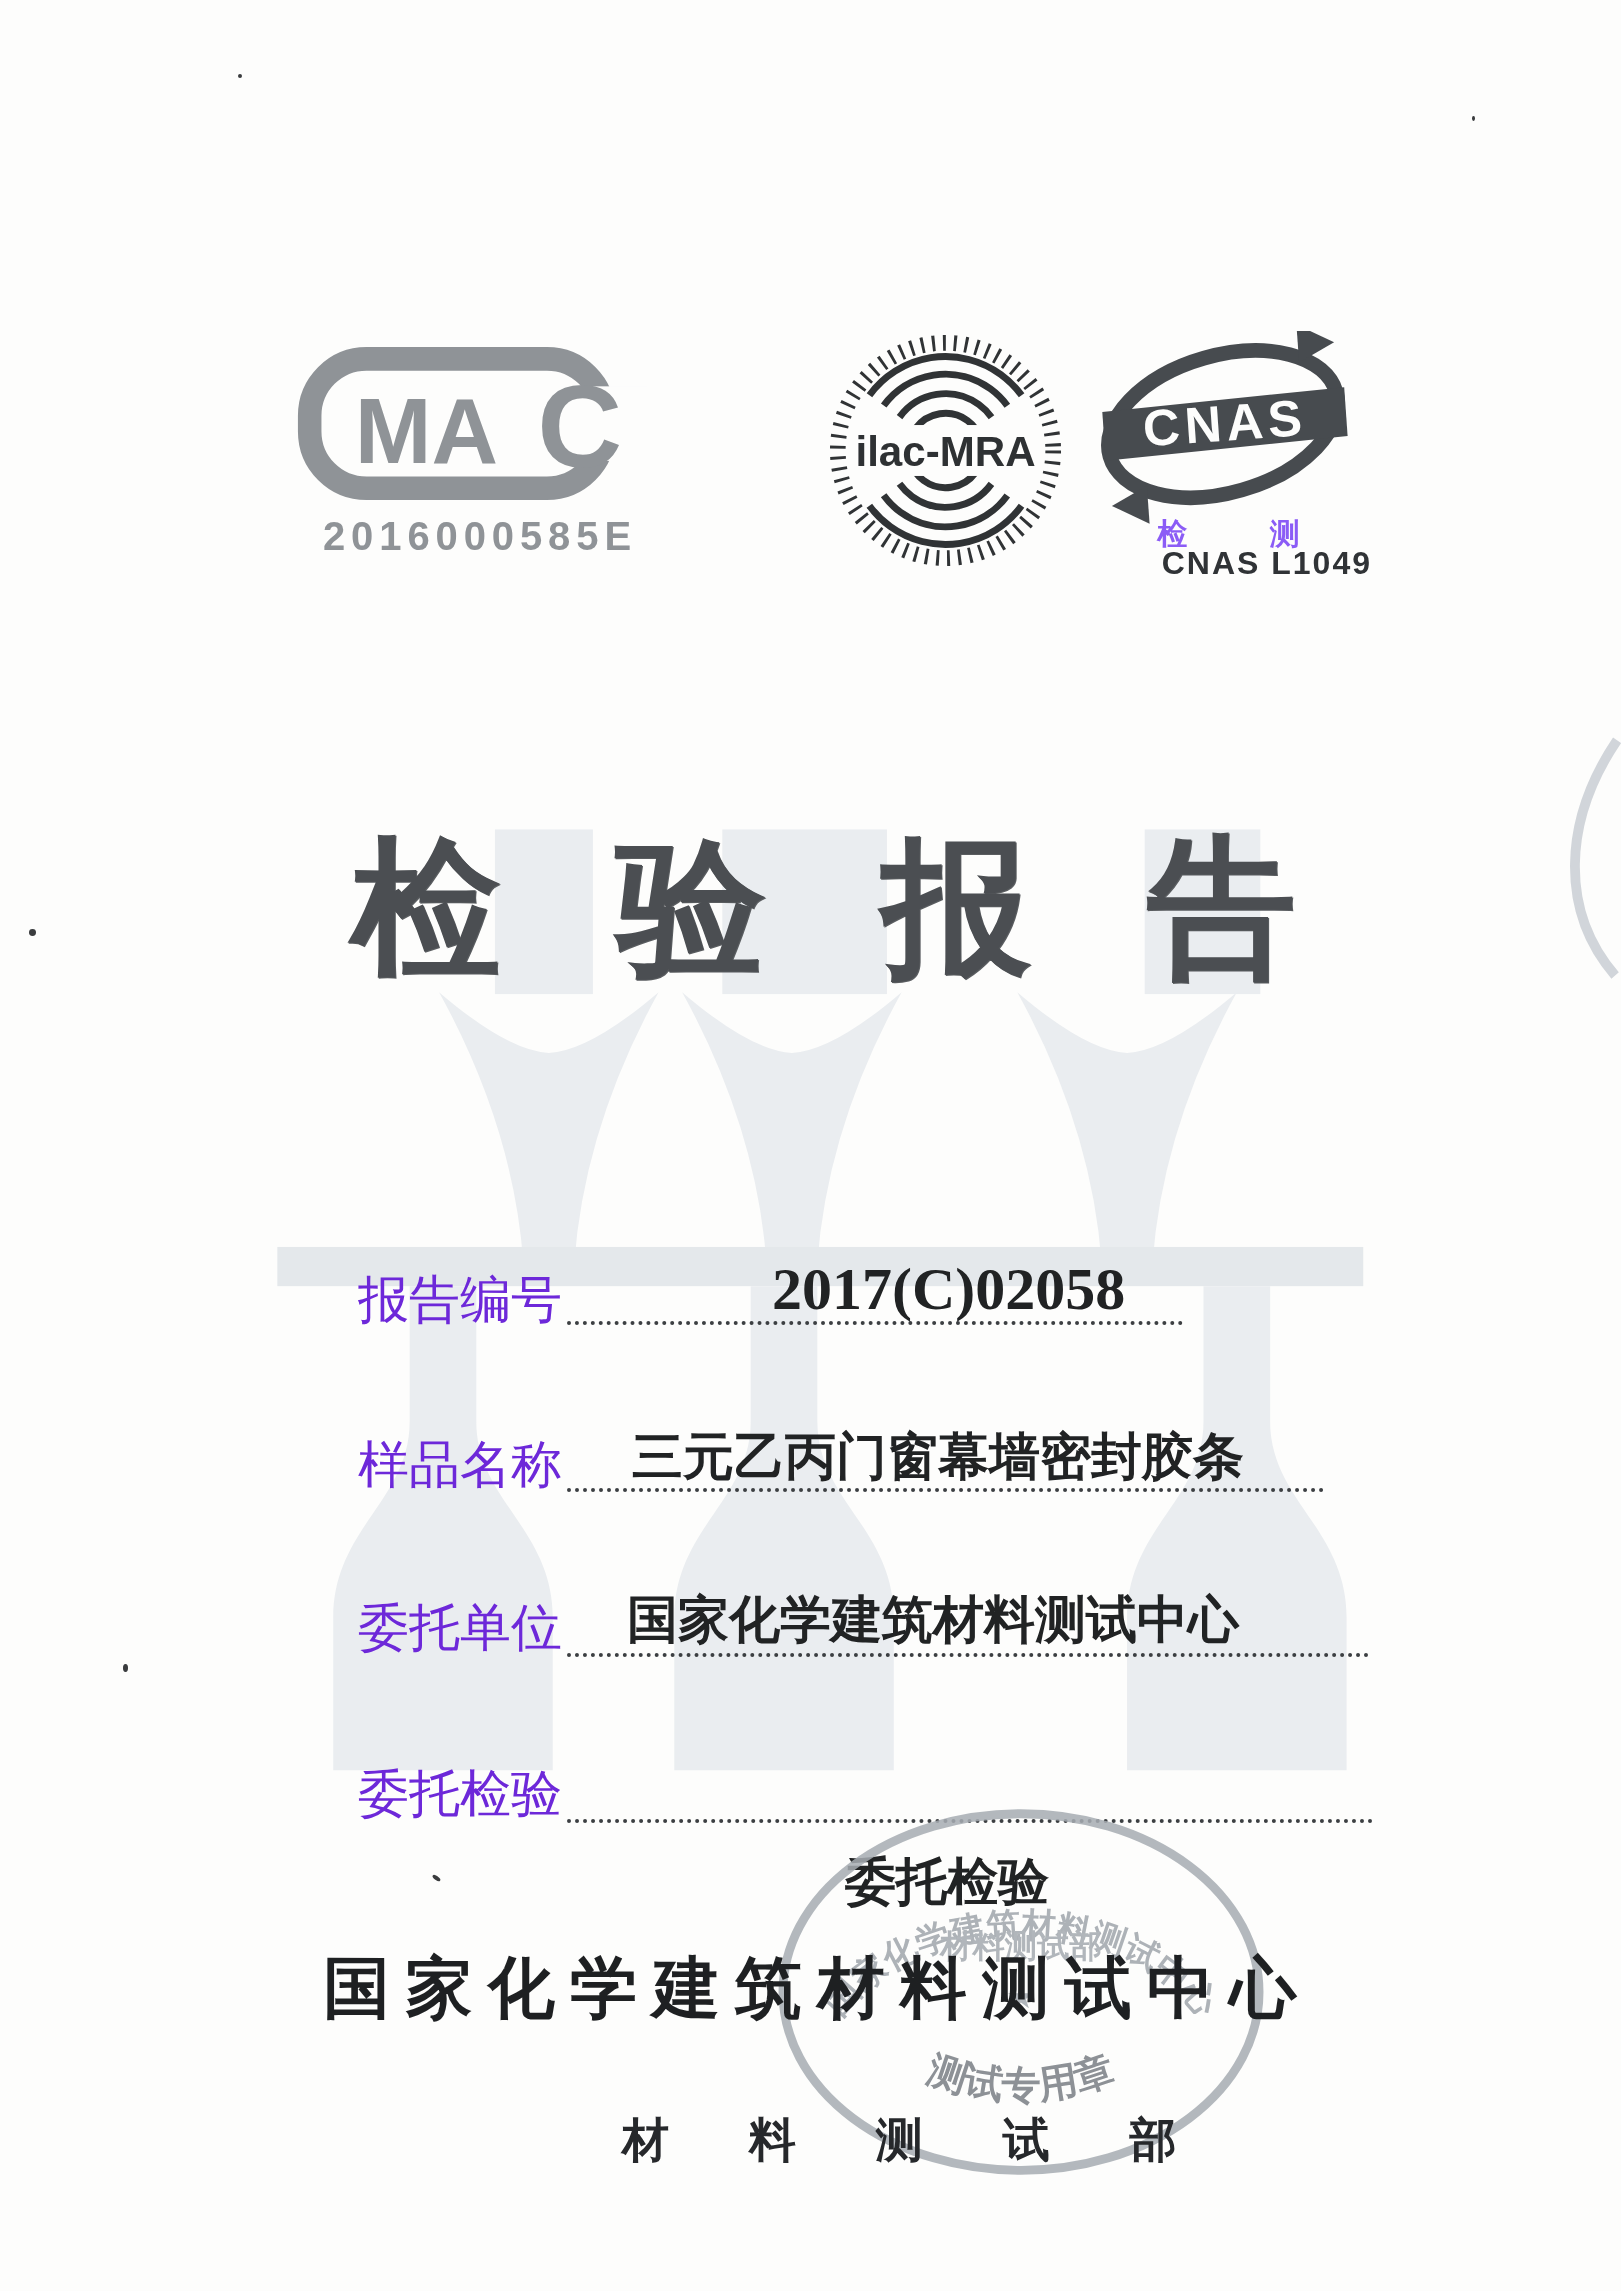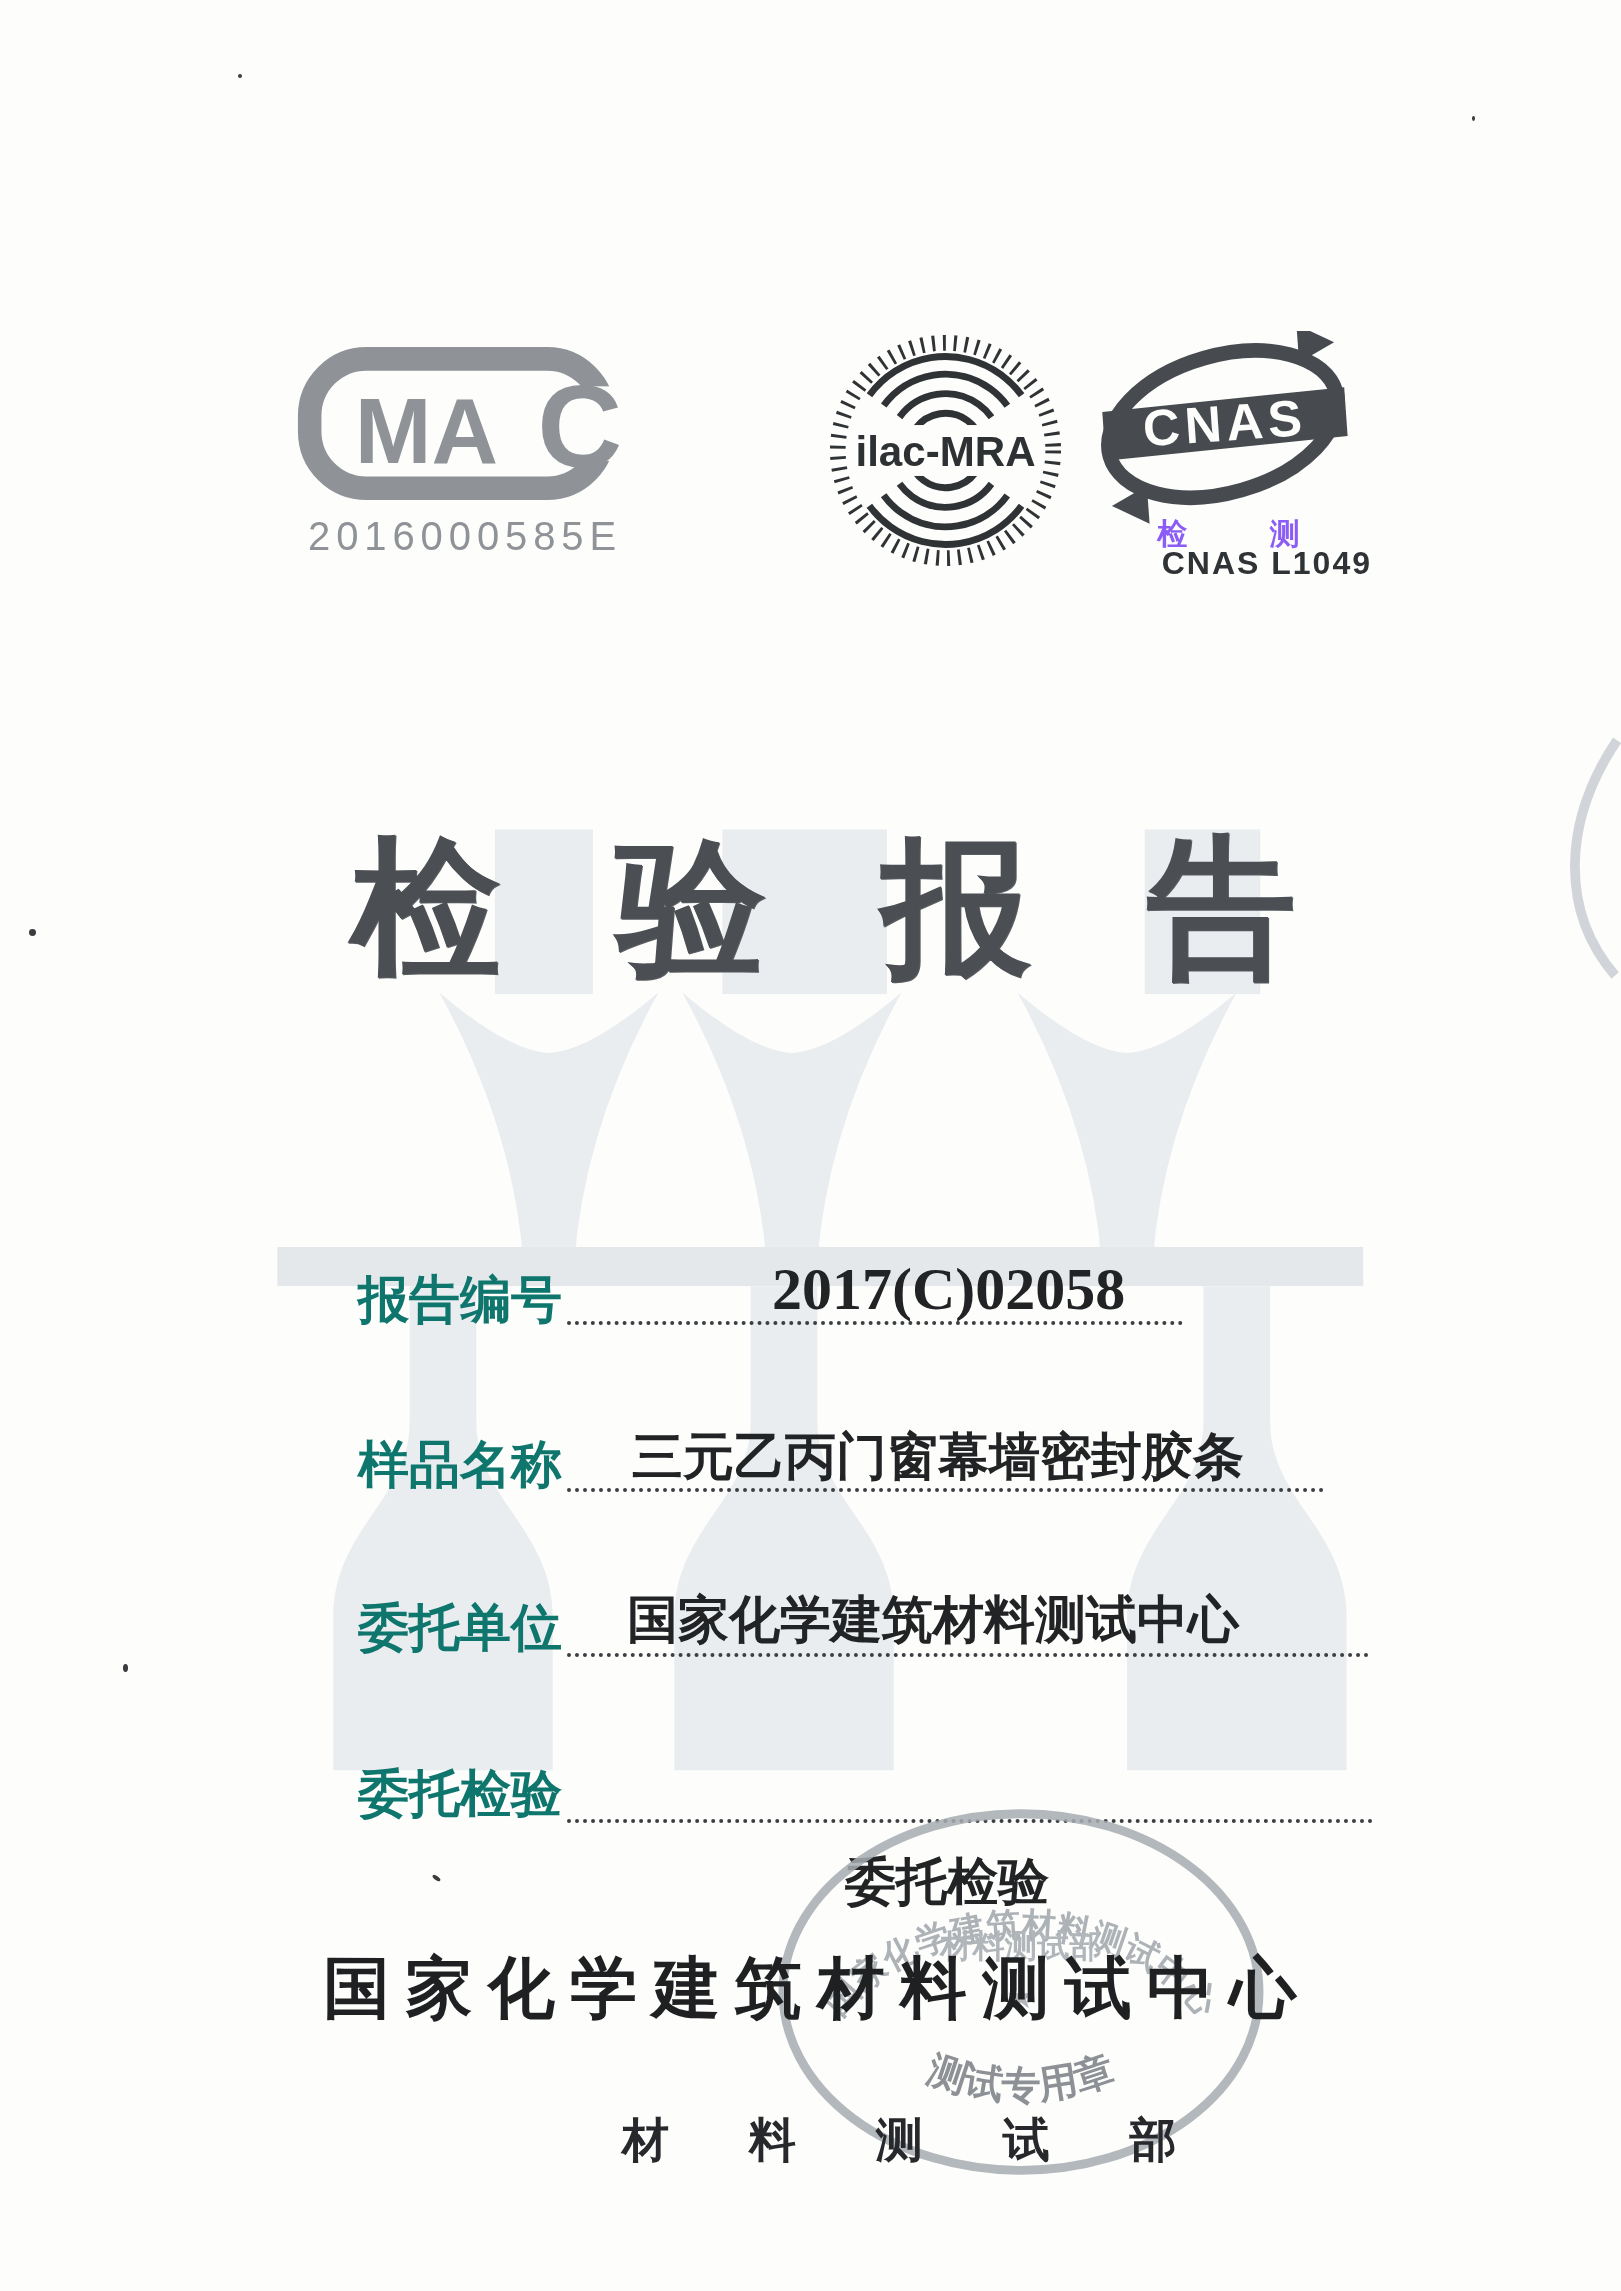--- a/index.html
+++ b/index.html
@@ -6,22 +6,22 @@
   .page{
     position:relative;width:1621px;height:2292px;overflow:hidden;
     background:#fdfdfc;
     font-family:"Liberation Sans", sans-serif;
   }
   
   .wm{position:absolute;left:0;top:0;z-index:0;}
   
   .cma-wrap{position:absolute;left:294px;top:345px;width:353px;z-index:2;}
   .cma-number{
-    position:absolute;left:308px;top:514px;width:329px;text-align:left;
-    font-size:40px;font-weight:normal;letter-spacing:5.9px;color:#8f9397;z-index:2;
+    position:absolute;left:308px;top:514px;width:329px;text-align:right;
+    font-size:40px;font-weight:bold;letter-spacing:5.9px;color:#8f9397;z-index:2;
     font-family:"Liberation Sans", sans-serif;
   }
   .ilac-wrap{position:absolute;left:828px;top:333px;width:235px;height:235px;z-index:2;}
   .cnas-wrap{position:absolute;left:1076px;top:331px;width:294px;height:196px;z-index:2;}
   .cnas-cn{
     position:absolute;left:1106px;top:514px;width:245px;text-align:center;
     font-size:30px;font-weight:bold;letter-spacing:37px;text-indent:37px;
     color:#8b5cf6;z-index:2;
   }
   .cnas-code{
@@ -32,21 +32,21 @@
   .doc-title{
     position:absolute;left:351px;top:825px;width:1078px;z-index:2;
     font-size:149px;line-height:167px;font-weight:900;color:#4b4e52;
     letter-spacing:0.78em;white-space:nowrap;
     font-family:"Liberation Serif", serif;
     text-shadow:1px 1px 0 #5a5d60;
   }
   
   .field-label{
     position:absolute;left:358px;z-index:2;
-    font-size:51px;font-weight:bold;color:#0f766e;white-space:nowrap;
+    font-size:51px;font-weight:normal;color:#6d28d9;white-space:nowrap;
     font-family:"Liberation Serif", serif;
   }
   .field-value{
     position:absolute;z-index:2;font-weight:bold;color:#212324;white-space:nowrap;
     font-family:"Liberation Serif", serif;
   }
   .dotline{
     position:absolute;z-index:1;height:0;border-bottom:4.9px dotted #3c3f42;
   }
   

